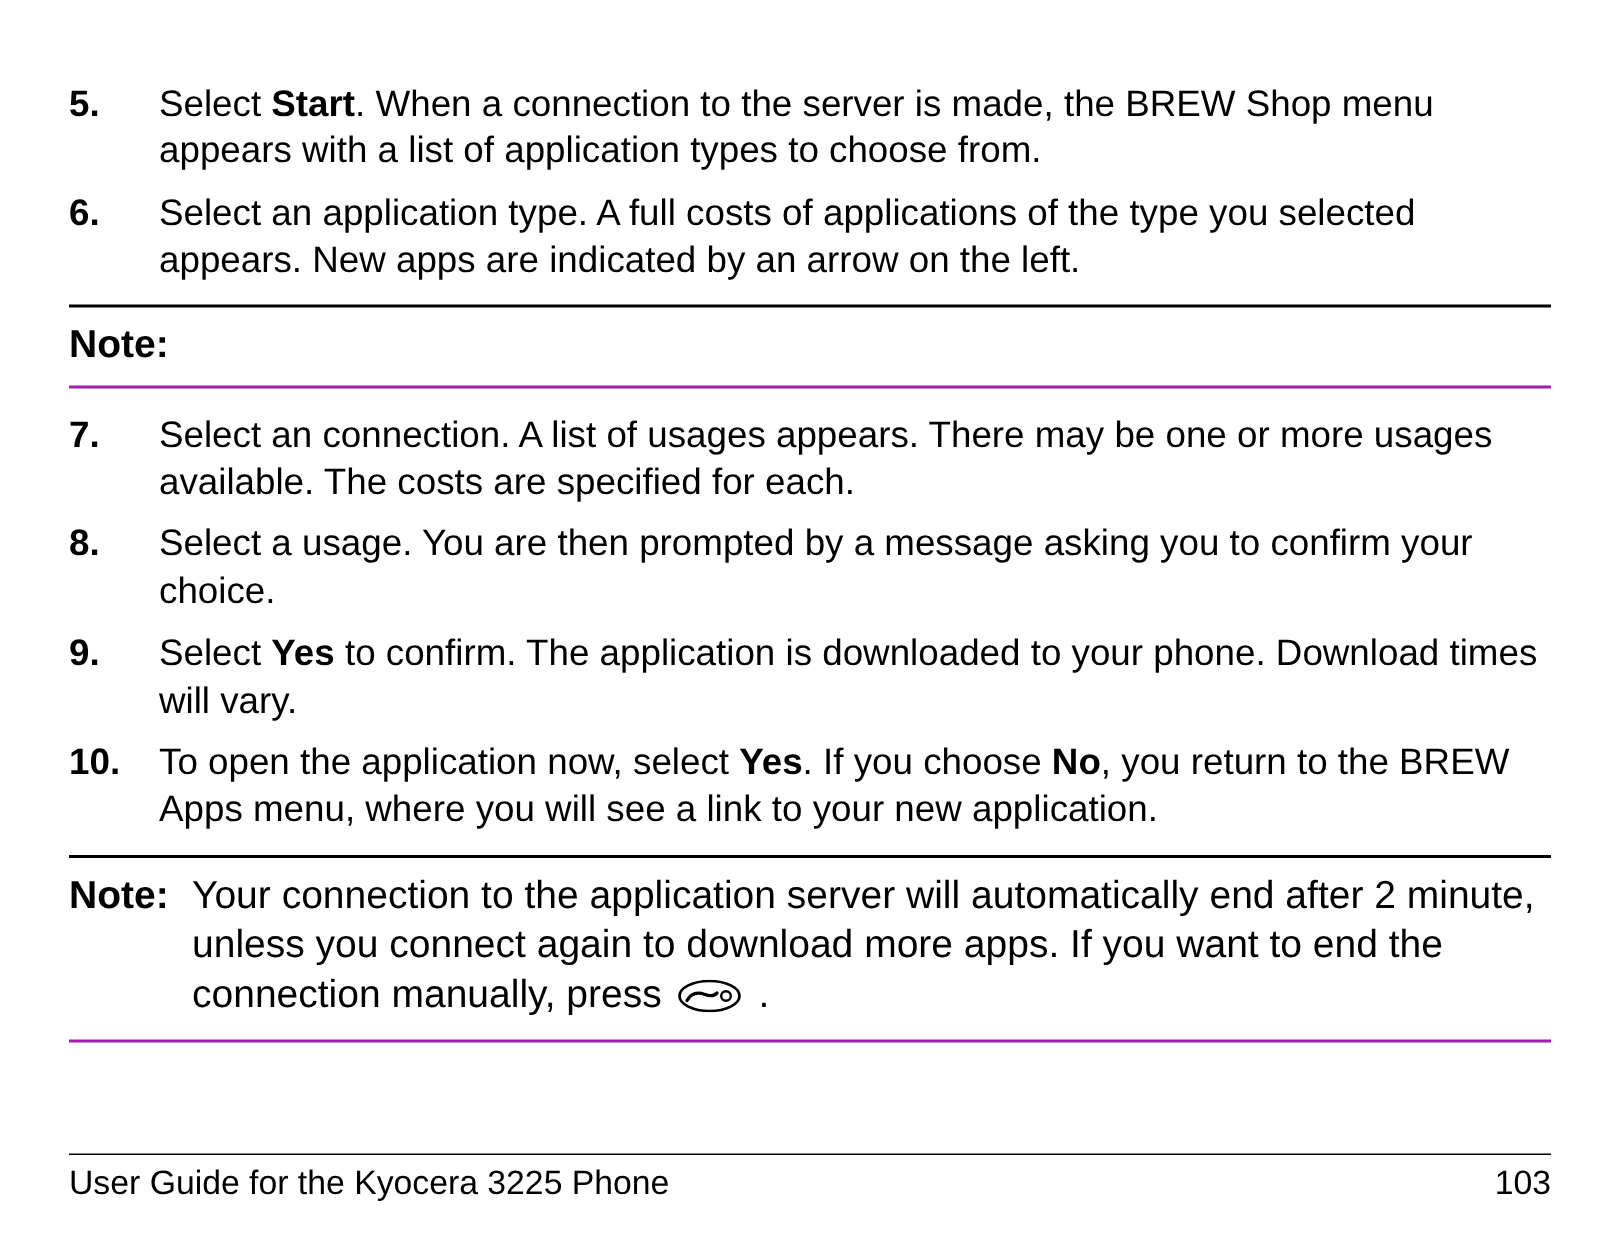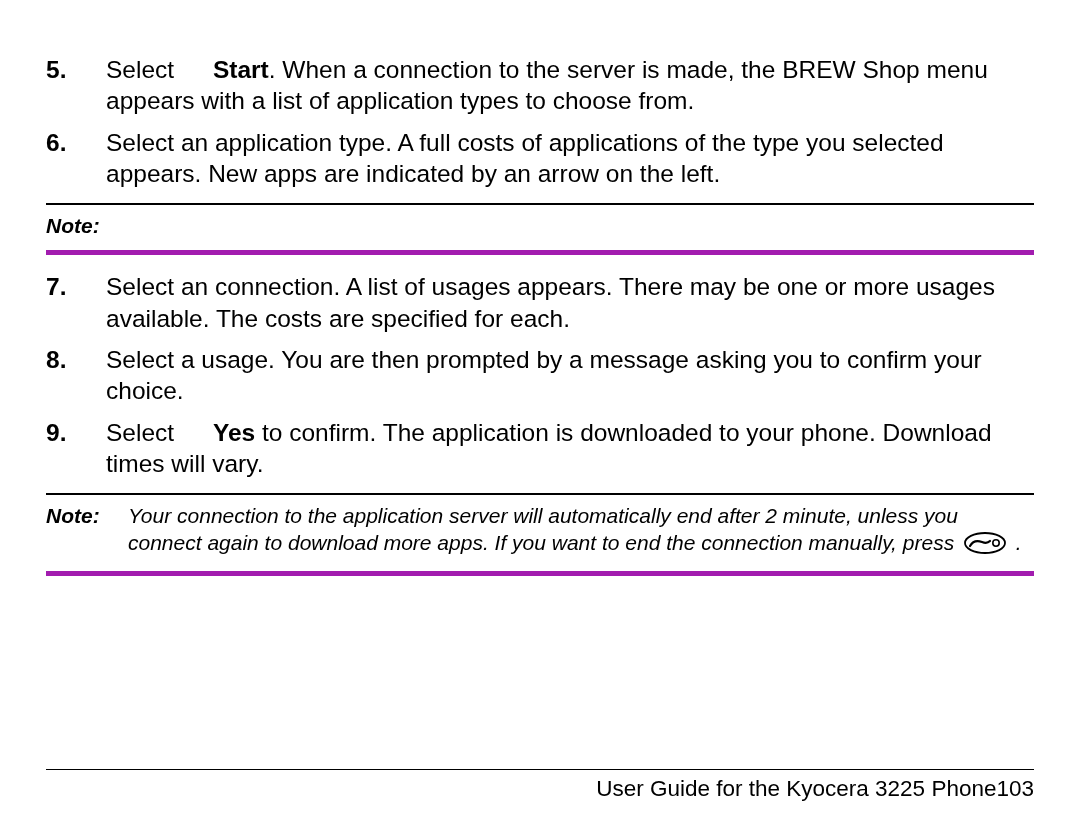--- a/index.html
+++ b/index.html
@@ -28,47 +28,46 @@
     font-size: 24.5px;
     line-height: 1.28;
   }
   .li .num {
     flex: 0 0 60px;
     font-weight: 700;
   }
   .li .body {
     flex: 1 1 auto;
   }
-  .bold { font-weight: 700; margin-left: 32px; }
+  .bold { font-weight: 700; }
   .note-block {
     border-top: 2px solid #000;
-    border-bottom: 5px solid #a21caf;
+    border-bottom: 2px solid #a21caf;
     padding: 8px 0 10px 0;
     margin: 14px 0 16px 0;
-    font-size: 21px;
+    font-size: 26px;
     line-height: 1.28;
     display: flex;
-    font-style: italic;
   }
   .note-block .note-label {
     flex: 0 0 82px;
     font-weight: 700;
   }
   .note-block .note-body {
     flex: 1 1 auto;
   }
   .footer {
     position: absolute;
     left: 46px; right: 46px;
     bottom: 32px;
     border-top: 1.5px solid #000;
     padding-top: 6px;
     font-size: 22.5px;
     display: flex;
-    justify-content: flex-end;
+    justify-content: space-between;
   }
   .end-icon {
     display: inline-block;
     vertical-align: -4px;
     margin: 0 4px;
   }
 </style>
 </head>
 <body>
 
@@ -106,20 +105,26 @@
       <div class="body">Select a usage. You are then prompted by a message asking you to confirm your choice.</div>
     </div>
 
     <div class="li">
       <div class="num">9.</div>
       <div class="body">
         <span>Select </span><span class="bold">Yes</span><span> to confirm. The application is downloaded to your phone. Download times will vary.</span>
       </div>
     </div>
 
+    <div class="li">
+      <div class="num">10.</div>
+      <div class="body">
+        <span>To open the application now, select </span><span class="bold">Yes</span><span>. If you choose </span><span class="bold">No</span><span>, you return to the BREW Apps menu, where you will see a link to your new application.</span>
+      </div>
+    </div>
 
   </div>
 
   <div class="note-block">
     <div class="note-label">Note:</div>
     <div class="note-body">
       <span>Your connection to the application server will automatically end after 2 minute, unless you connect again to download more apps. If you want to end the connection manually, press </span>
       <span class="end-icon">
         <svg width="42" height="22" viewBox="0 0 42 22">
           <ellipse cx="21" cy="11" rx="20" ry="10" fill="none" stroke="#000" stroke-width="1.8"></ellipse>

